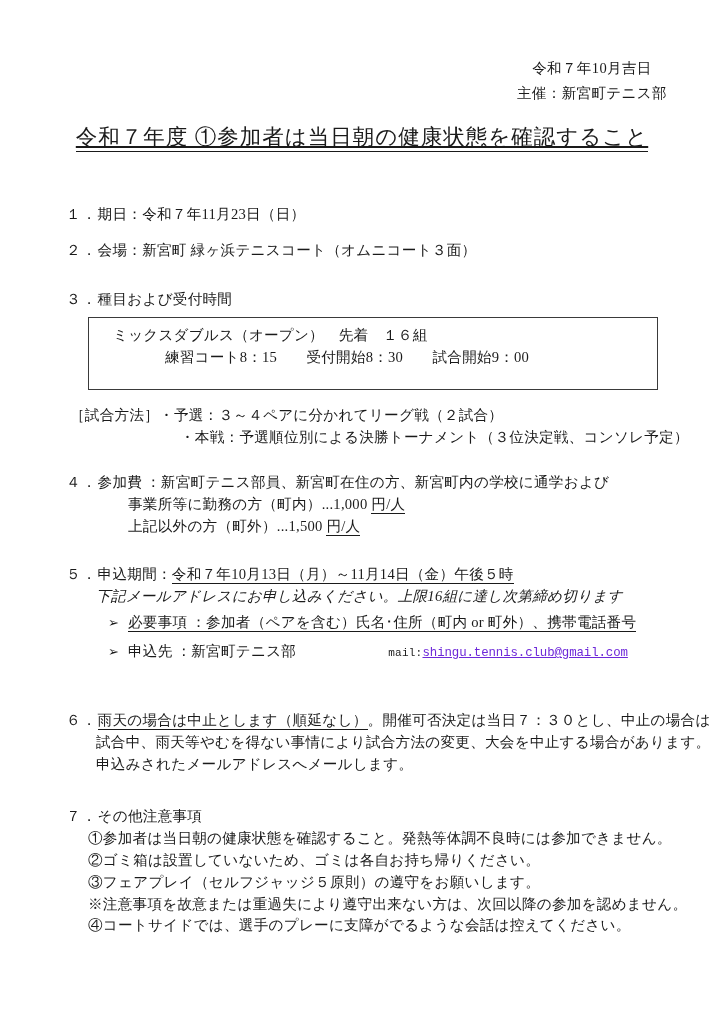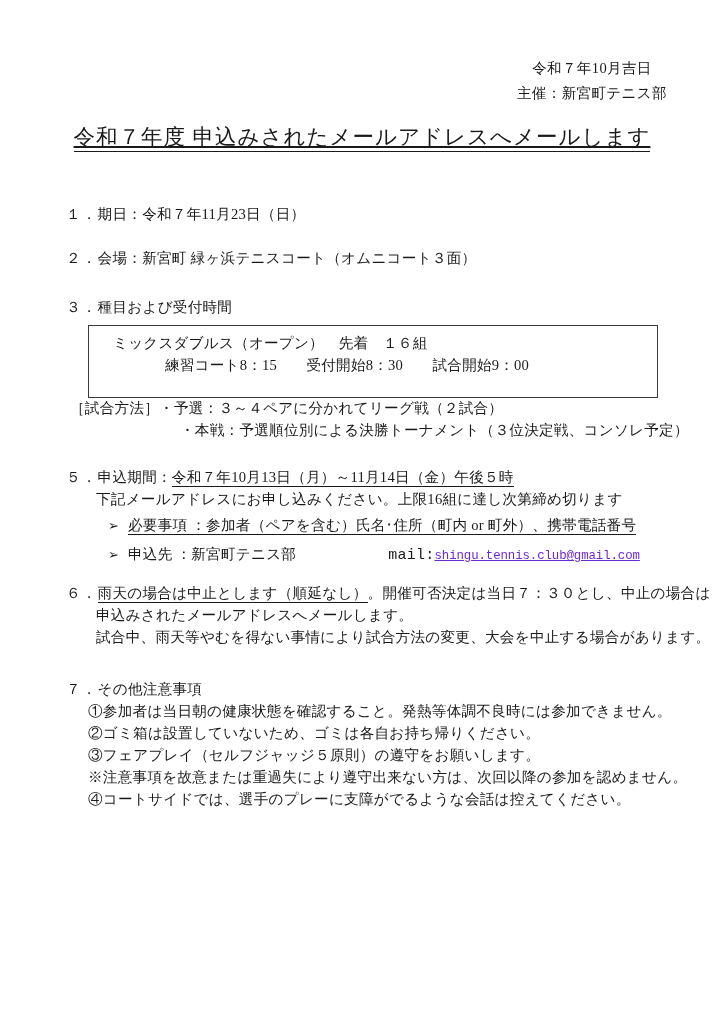--- a/index.html
+++ b/index.html
@@ -62,21 +62,21 @@
     letter-spacing: 0.25px;
   }
 
   .sec { margin-bottom: 0; }
 
   .line {
     line-height: 1.5;
     white-space: nowrap;
   }
 
-  .sec-1 { margin-bottom: 22px; }
+  .sec-1 { margin-bottom: 14px; }
   .sec-2 { margin-bottom: 27px; }
   .sec-3-head { margin-bottom: 6px; }
 
   
   .num { letter-spacing: 1.2px; }
 
   
   .framed {
     border: 1.6px solid #3a3a3a;
     box-sizing: border-box;
@@ -87,67 +87,68 @@
     line-height: 1.62;
   }
   .framed .l2 { padding-left: 52px; }
   .mono-t {
     font-family: "Liberation Serif", serif;
     letter-spacing: 0.2px;
   }
 
   
   .method {
+    margin-top: 15px;
     margin-left: 4px;
     line-height: 1.95;
   }
   .method .m2 { padding-left: 110px; }
 
   
   .sec-4 {
     margin-top: 24px;
     line-height: 1.92;
   }
   .sec-4 .indent { padding-left: 62px; }
 
   
   .sec-5 {
     margin-top: 26px;
     line-height: 1.95;
   }
-  .sec-5 .indent { padding-left: 30px; }
+  .sec-5 .indent { padding-left: 30px; font-style: italic; }
   .bullet-row {
     padding-left: 42px;
     line-height: 2.0;
   }
   .arrow {
     display: inline-block;
     width: 20px;
     color: #1a1a1a;
     font-size: 13px;
   }
   .mailto {
     font-family: "Liberation Mono", "DejaVu Sans Mono", monospace;
     font-size: 12.4px;
     letter-spacing: -0.1px;
   }
   .mail-label {
     font-family: "Liberation Mono", "DejaVu Sans Mono", monospace;
-    font-size: 15px;
+    font-size: 11px;
     margin-top: 36px;
   }
   .link {
     color: #6d28d9;
     text-decoration: underline;
   }
   .gap-mail { display: inline-block; width: 92px; }
 
   
   .sec-6 {
-    margin-top: 12px;
+    margin-top: 44px;
     line-height: 1.95;
   }
   .sec-6 .indent { padding-left: 30px; }
 
   
   .sec-7 {
     margin-top: 30px;
     line-height: 1.95;
   }
   .sec-7 .note {
@@ -163,21 +164,21 @@
 </head>
 <body>
 
 <div class="page">
 
   <div class="doc-header">
     <div>令和７年10月吉日</div>
     <div>主催：新宮町テニス部</div>
   </div>
 
-  <div class="doc-title"><span class="u">令和７年度 申込みされたメールアドレスへメールします</span></div>
+  <div class="doc-title"><span class="u">令和７年度 ①参加者は当日朝の健康状態を確認すること</span></div>
 
   <div class="body-area">
 
     <div class="sec sec-1">
       <div class="line"><span class="num">１．</span><span>期日：令和７年11月23日（日）</span></div>
     </div>
 
     <div class="sec sec-2">
       <div class="line"><span class="num">２．</span><span>会場：新宮町 緑ヶ浜テニスコート（オムニコート３面）</span></div>
     </div>
@@ -189,34 +190,39 @@
         <div class="line mono-t">ミックスダブルス（オープン）　先着　１６組</div>
         <div class="line mono-t l2">練習コート8：15　　受付開始8：30　　試合開始9：00</div>
       </div>
 
       <div class="method">
         <div class="line"><span>［試合方法］</span><span>・予選：３～４ペアに分かれてリーグ戦（２試合）</span></div>
         <div class="line m2">・本戦：予選順位別による決勝トーナメント（３位決定戦、コンソレ予定）</div>
       </div>
     </div>
 
+    <div class="sec sec-4">
+      <div class="line"><span class="num">４．</span><span>参加費 ：新宮町テニス部員、新宮町在住の方、新宮町内の学校に通学および</span></div>
+      <div class="line indent"><span>事業所等に勤務の方（町内）...1,000 </span><span class="ul-span">円/人</span></div>
+      <div class="line indent"><span>上記以外の方（町外）...1,500 </span><span class="ul-span">円/人</span></div>
+    </div>
 
     <div class="sec sec-5">
       <div class="line"><span class="num">５．</span><span>申込期間：</span><span class="ul-span">令和７年10月13日（月）～11月14日（金）午後５時</span></div>
       <div class="line indent">下記メールアドレスにお申し込みください。上限16組に達し次第締め切ります</div>
 
       <div class="line bullet-row"><span class="arrow">➢</span><span class="ul-span">必要事項 ：参加者（ペアを含む）氏名･住所（町内 or 町外）、携帯電話番号</span></div>
 
       <div class="line bullet-row"><span class="arrow">➢</span><span>申込先 ：新宮町テニス部</span><span class="gap-mail"></span><span class="mail-label">mail:</span><a class="mono mailto link" href="#">shingu.tennis.club@gmail.com</a></div>
     </div>
 
     <div class="sec sec-6">
       <div class="line"><span class="num">６．</span><span class="ul-span">雨天の場合は中止とします（順延なし）</span><span>。開催可否決定は当日７：３０とし、中止の場合は</span></div>
+      <div class="line indent">試合中、雨天等やむを得ない事情により試合方法の変更、大会を中止する場合があります。</div>
       <div class="line indent">申込みされたメールアドレスへメールします。</div>
-      <div class="line indent">試合中、雨天等やむを得ない事情により試合方法の変更、大会を中止する場合があります。</div>
     </div>
 
     <div class="sec sec-7">
       <div class="line"><span class="num">７．</span><span>その他注意事項</span></div>
       <div class="line note">①参加者は当日朝の健康状態を確認すること。発熱等体調不良時には参加できません。</div>
       <div class="line note">②ゴミ箱は設置していないため、ゴミは各自お持ち帰りください。</div>
       <div class="line note">③フェアプレイ（セルフジャッジ５原則）の遵守をお願いします。</div>
       <div class="line note">※注意事項を故意または重過失により遵守出来ない方は、次回以降の参加を認めません。</div>
       <div class="line note">④コートサイドでは、選手のプレーに支障がでるような会話は控えてください。</div>
     </div>

